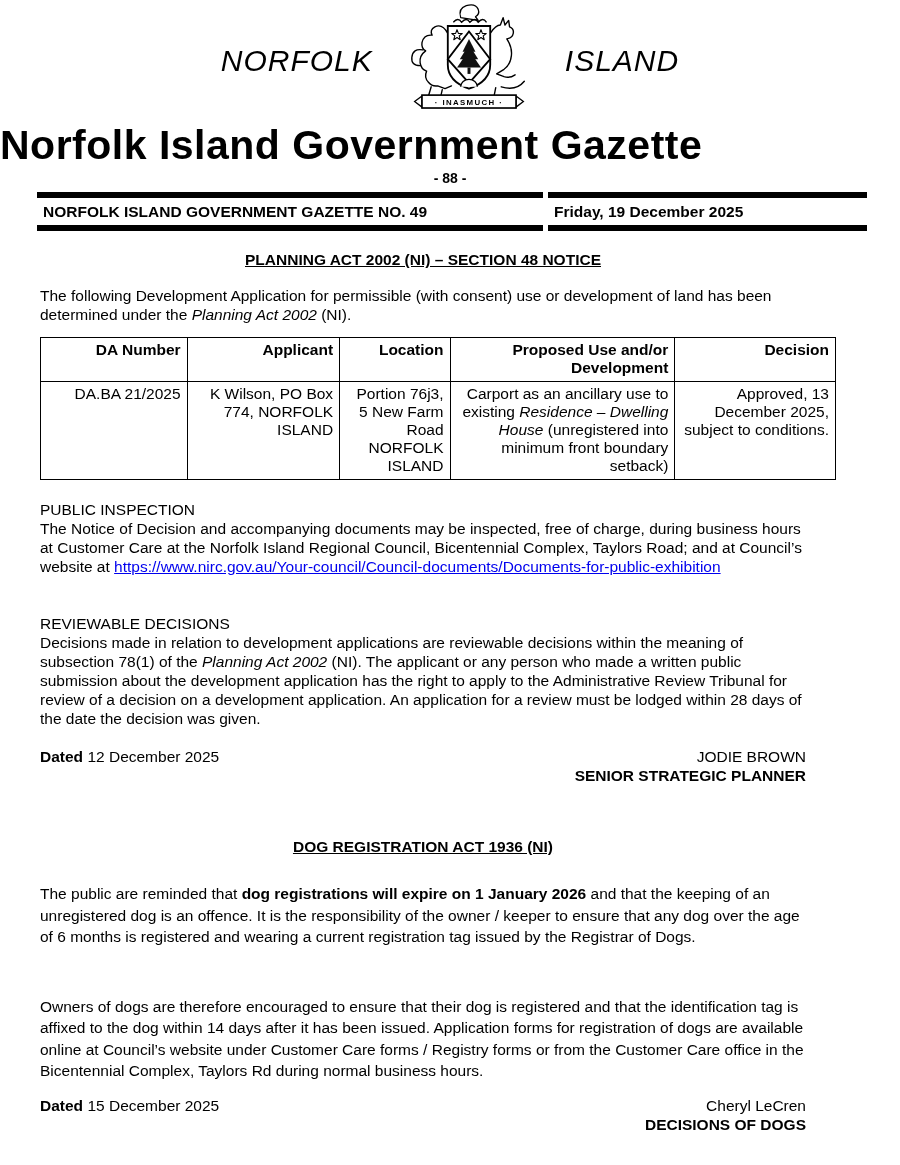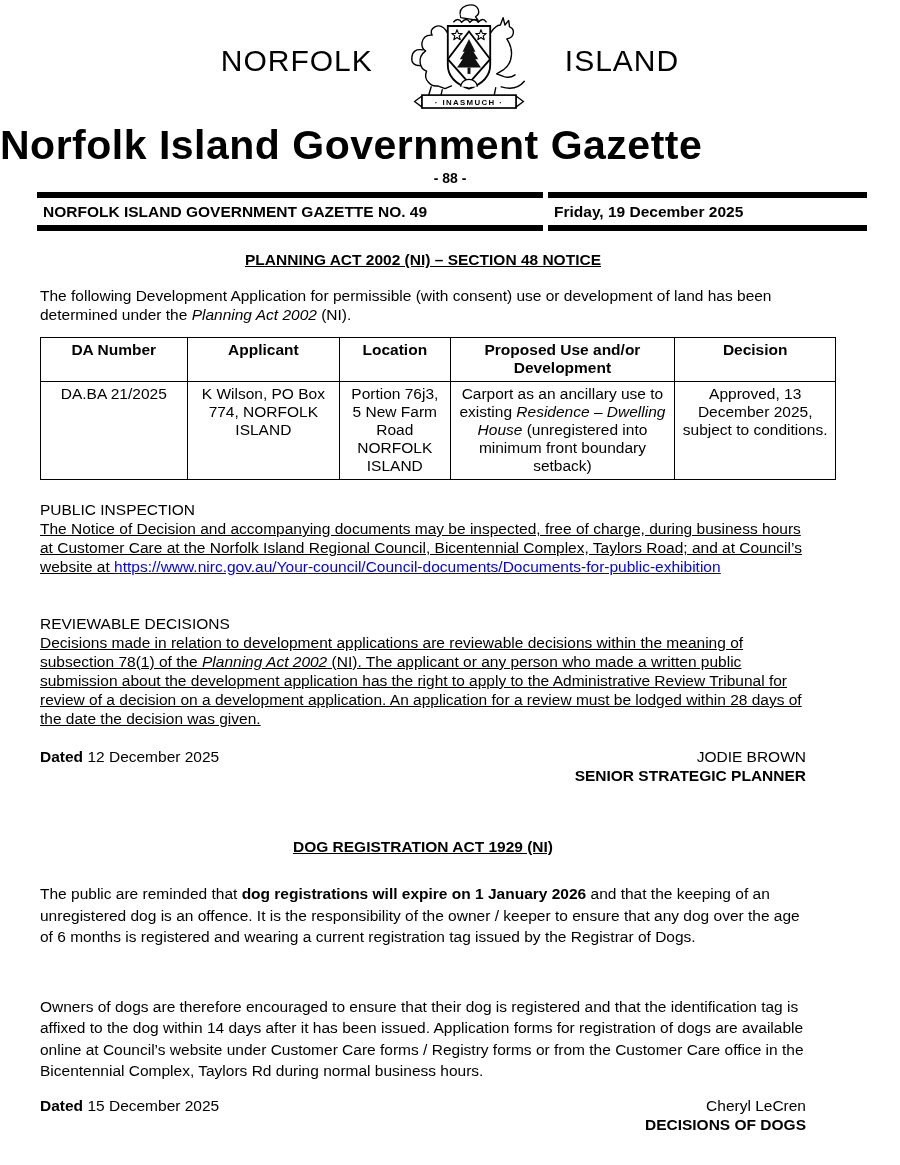--- a/index.html
+++ b/index.html
@@ -11,21 +11,21 @@
     font-family: "Liberation Sans", sans-serif;
     overflow: hidden;
     box-sizing: border-box;
     padding-top: 4px;
   }
   
   .crest-row {
     display: flex; align-items: center; justify-content: center;
     gap: 26px; height: 114px;
   }
-  .crest-word { font-size: 30px; letter-spacing: 1px; }
+  .crest-word { font-size: 30px; letter-spacing: 1px; font-style: italic; }
   .coa { display: block; }
   .coa text { font-family: "Liberation Sans", sans-serif; }
   h1.gazette-title {
     margin: 5px 0 0; text-align: left;
     font-size: 41px; line-height: 45px; font-weight: bold;
     letter-spacing: 0.5px;
   }
   .page-num { text-align: center; font-size: 14px; font-weight: bold; line-height: 16px; margin-top: 2px; }
   .bars {
     width: 830px; margin: 6px auto 0 37px;
@@ -40,31 +40,31 @@
   .bar-right { flex: 1; text-align: left; }
   
   .content { width: 766px; margin-left: 40px; font-size: 15.5px; }
   .section-heading {
     margin: 19px 0 0; text-align: center;
     font-size: 15.5px; font-weight: bold; line-height: 19px;
     text-decoration: underline;
   }
   p.body-text { margin: 17px 0 0; line-height: 19px; }
   .sub-heading { margin: 20px 0 0; font-size: 15.5px; font-weight: normal; line-height: 19px; }
-  p.tight { margin: 0; line-height: 19px; text-decoration: underline; }
+  p.tight { margin: 0; line-height: 19px; }
   .link { color: #0000EE; text-decoration: underline; cursor: pointer; word-break: break-all; }
   
   table.da-table {
     border-collapse: collapse; margin-top: 13px;
     width: 796px; table-layout: fixed;
     font-size: 15.5px; line-height: 18px;
   }
   table.da-table th, table.da-table td {
     border: 1.5px solid #000; vertical-align: top;
-    padding: 3px 6px 4px; text-align: center;
+    padding: 3px 6px 4px; text-align: right;
   }
   table.da-table th { font-weight: bold; }
   
   .signoff { display: flex; justify-content: space-between; align-items: flex-start; margin-top: 19px; line-height: 19px; }
   .signoff .dated b { font-weight: bold; }
   .signoff .sig { text-align: right; }
   .signoff .sig-title { font-weight: bold; }
   
   .dog-heading { margin-top: 52px; }
   p.dog1 { margin: 27px 0 0; line-height: 21.5px; }
@@ -169,21 +169,21 @@
     <p class="tight"><span>Decisions made in relation to development applications are reviewable decisions within the meaning of subsection 78(1) of the </span><i>Planning Act 2002</i><span> (NI). The applicant or any person who made a written public submission about the development application has the right to apply to the Administrative Review Tribunal for review of a decision on a development application. An application for a review must be lodged within 28 days of the date the decision was given.</span></p>
 
     <div class="signoff">
       <div class="dated"><b>Dated</b><span> 12 December 2025</span></div>
       <div class="sig">
         <div>JODIE BROWN</div>
         <div class="sig-title">SENIOR STRATEGIC PLANNER</div>
       </div>
     </div>
 
-    <div class="section-heading dog-heading">DOG REGISTRATION ACT 1929 (NI)</div>
+    <div class="section-heading dog-heading">DOG REGISTRATION ACT 1936 (NI)</div>
 
     <p class="dog1"><span>The public are reminded that </span><b>dog registrations will expire on 1 January 2026</b><span> and that the keeping of an unregistered dog is an offence. It is the responsibility of the owner / keeper to ensure that any dog over the age of 6 months is registered and wearing a current registration tag issued by the Registrar of Dogs.</span></p>
 
     <p class="dog2">Owners of dogs are therefore encouraged to ensure that their dog is registered and that the identification tag is affixed to the dog within 14 days after it has been issued. Application forms for registration of dogs are available online at Council’s website under Customer Care forms / Registry forms or from the Customer Care office in the Bicentennial Complex, Taylors Rd during normal business hours.</p>
 
     <div class="signoff final">
       <div class="dated"><b>Dated</b><span> 15 December 2025</span></div>
       <div class="sig">
         <div>Cheryl LeCren</div>
         <div class="sig-title">DECISIONS OF DOGS</div>

